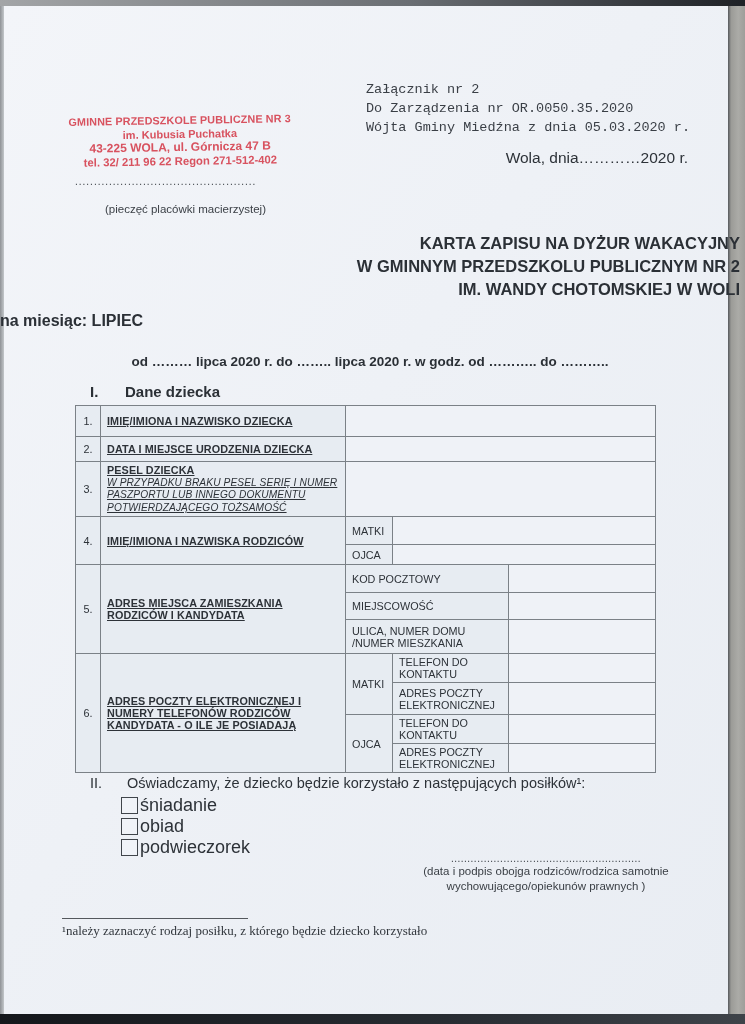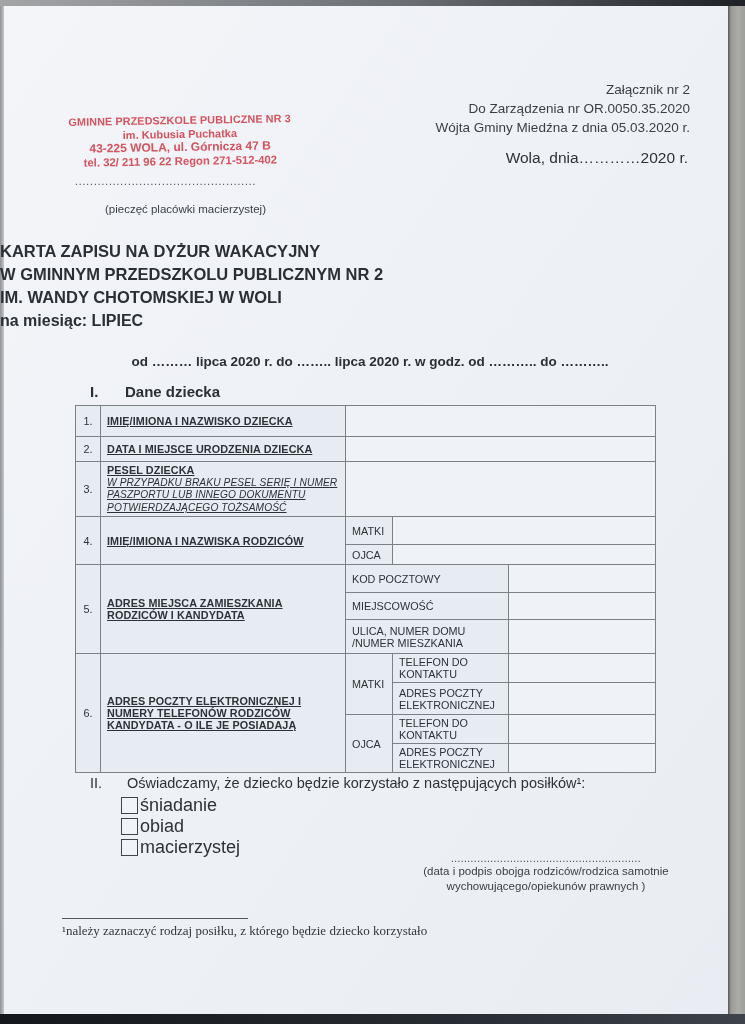--- a/index.html
+++ b/index.html
@@ -20,38 +20,38 @@
   .edge-bottom{position:absolute;left:0;bottom:0;width:745px;height:10px;
     background:linear-gradient(90deg,#14171b 0%,#272c32 60%,#3e4349 100%);z-index:3;}
   .edge-right{position:absolute;right:0;top:0;width:17px;height:1024px;
     background:linear-gradient(90deg,#55585c 0%,#9b9b97 18%,#ababa7 60%,#9e9e9a 100%);z-index:2;}
   .edge-left{position:absolute;left:0;top:0;width:4px;height:1024px;
     background:linear-gradient(90deg,#8f9296,#c3c7ca);z-index:2;}
 
   .layer{position:absolute;left:0;top:0;width:745px;height:1024px;z-index:2;}
 
   
-  .hdr-right{position:absolute;top:80px;right:55px;text-align:right;
-    font-family:Liberation Sans, sans-serif;font-size:13.5px;line-height:19px;color:#3a3f46;}
+  .hdr-right{position:absolute;top:80px;right:55px;text-align:left;
+    font-family:Liberation Mono, monospace;font-size:13.5px;line-height:19px;color:#3a3f46;}
   .date-line{position:absolute;top:149px;right:57px;font-size:15.5px;color:#2d3238;}
 
   
   .stamp{position:absolute;left:68px;top:114px;width:224px;text-align:center;
     color:#d8525f;font-weight:bold;transform:rotate(-1deg);line-height:13.5px;}
   .stamp .s1{font-size:10.8px;letter-spacing:0.1px;}
   .stamp .s2{font-size:11px;}
   .stamp .s3{font-size:12px;}
   .stamp .s4{font-size:11.3px;}
 
   .stamp-caption{position:absolute;left:70px;top:176px;width:196px;color:#3c4147;}
   .stamp-caption .dots{font-size:10px;letter-spacing:1px;white-space:nowrap;overflow:hidden;width:186px;margin-left:5px;}
   .stamp-caption .cap{font-size:11.5px;text-align:right;margin-top:16px;}
 
   
-  .title{position:absolute;left:0;top:240px;width:740px;text-align:left;
+  .title{position:absolute;left:0;top:232px;width:740px;text-align:right;
     font-weight:bold;font-size:16.5px;line-height:23px;color:#2b3036;}
   .month-line{position:absolute;left:0;top:312px;width:740px;
     font-weight:bold;font-size:16px;color:#2b3036;}
   .dates-line{position:absolute;left:0;top:354px;width:740px;text-align:center;
     font-weight:bold;font-size:13.5px;color:#2b3036;}
 
   
   .sec1-head{position:absolute;left:90px;top:383px;font-weight:bold;font-size:15px;color:#2b3036;display:flex;}
   .sec1-head .roman{width:35px;}
 
@@ -206,21 +206,21 @@
     <div class="meal">
       <span class="box"></span>
       <span>śniadanie</span>
     </div>
     <div class="meal">
       <span class="box"></span>
       <span>obiad</span>
     </div>
     <div class="meal">
       <span class="box"></span>
-      <span>macierzystej</span>
+      <span>podwieczorek</span>
     </div>
   </div>
 
   <div class="signature">
     <div class="dots">..........................................................</div>
     <div class="l">(data i podpis obojga rodziców/rodzica samotnie</div>
     <div class="l">wychowującego/opiekunów prawnych )</div>
   </div>
 
   <div class="foot-rule"></div>

